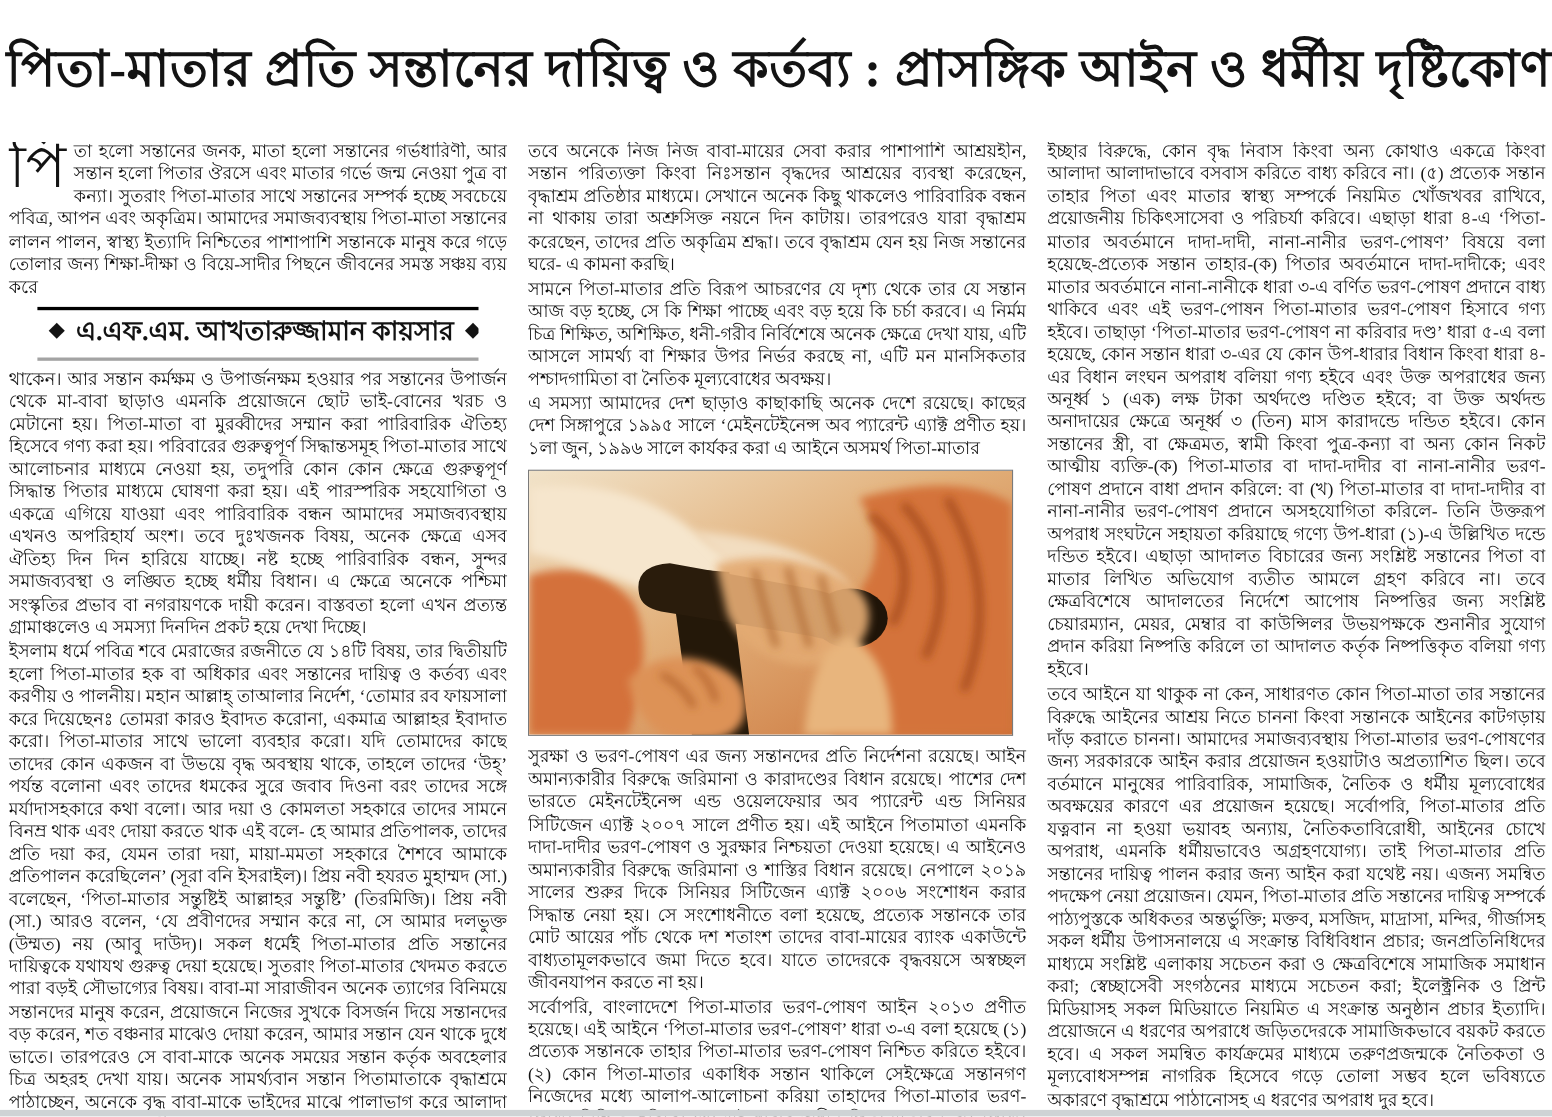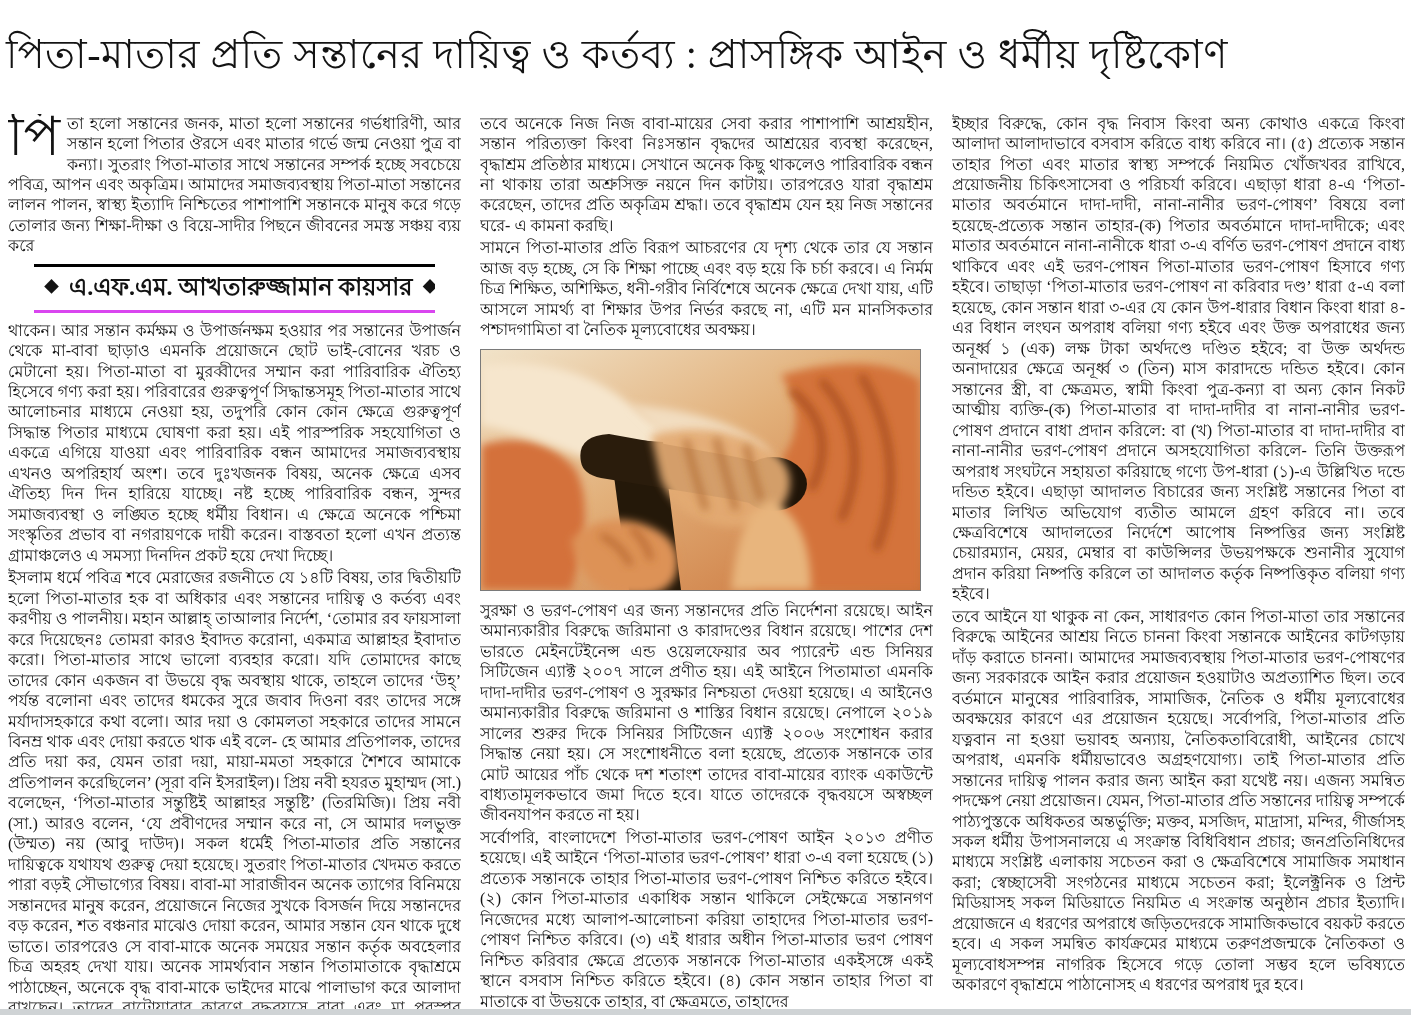--- a/index.html
+++ b/index.html
@@ -7,22 +7,22 @@
     position:relative;
     width:1411px; height:1015px;
     margin:0 auto;
     background:#ffffff;
     color:#131313;
     font-family:"Liberation Serif", serif;
     overflow:hidden;
   }
   .headline {
     text-align:left;
-    font-weight:normal;
-    font-size:40px;
+    font-weight:bold;
+    font-size:46px;
     line-height:1.2;
     padding:4px 6px 0;
     white-space:nowrap;
     overflow:hidden;
     letter-spacing:0.5px;
   }
   .cols {
     display:flex;
     gap:19px;
     padding:8px 8px 0;
@@ -40,21 +40,21 @@
   .dropcap {
     float:left;
     font-size:54px;
     line-height:40px;
     padding:3px 7px 0 0;
   }
   .byline-box {
     margin:7px 26px 8px;
     padding:5px 0 7px;
     border-top:3px solid #000;
-    border-bottom:3px solid #d946ef;
+    border-bottom:3px solid #a3a3a3;
     text-align:center;
     font-weight:bold;
     font-size:24px;
     white-space:nowrap;
     overflow:hidden;
   }
   .byline-box .decor { font-size:19px; vertical-align:2px; padding:0 10px; }
   .photo-frame {
     width:439px; height:240px;
     border:1px solid #7a7a7a;
@@ -81,20 +81,21 @@
       <div class="byline-box">
         <span class="decor">◆</span><span>এ.এফ.এম. আখতারুজ্জামান কায়সার</span><span class="decor">◆</span>
       </div>
       <p>থাকেন। আর সন্তান কর্মক্ষম ও উপার্জনক্ষম হওয়ার পর সন্তানের উপার্জন থেকে মা-বাবা ছাড়াও এমনকি প্রয়োজনে ছোট ভাই-বোনের খরচ ও মেটানো হয়। পিতা-মাতা বা মুরব্বীদের সম্মান করা পারিবারিক ঐতিহ্য হিসেবে গণ্য করা হয়। পরিবারের গুরুত্বপূর্ণ সিদ্ধান্তসমূহ পিতা-মাতার সাথে আলোচনার মাধ্যমে নেওয়া হয়, তদুপরি কোন কোন ক্ষেত্রে গুরুত্বপূর্ণ সিদ্ধান্ত পিতার মাধ্যমে ঘোষণা করা হয়। এই পারস্পরিক সহযোগিতা ও একত্রে এগিয়ে যাওয়া এবং পারিবারিক বন্ধন আমাদের সমাজব্যবস্থায় এখনও অপরিহার্য অংশ। তবে দুঃখজনক বিষয়, অনেক ক্ষেত্রে এসব ঐতিহ্য দিন দিন হারিয়ে যাচ্ছে। নষ্ট হচ্ছে পারিবারিক বন্ধন, সুন্দর সমাজব্যবস্থা ও লঙ্ঘিত হচ্ছে ধর্মীয় বিধান। এ ক্ষেত্রে অনেকে পশ্চিমা সংস্কৃতির প্রভাব বা নগরায়ণকে দায়ী করেন। বাস্তবতা হলো এখন প্রত্যন্ত গ্রামাঞ্চলেও এ সমস্যা দিনদিন প্রকট হয়ে দেখা দিচ্ছে।</p>
       <p>ইসলাম ধর্মে পবিত্র শবে মেরাজের রজনীতে যে ১৪টি বিষয়, তার দ্বিতীয়টি হলো পিতা-মাতার হক বা অধিকার এবং সন্তানের দায়িত্ব ও কর্তব্য এবং করণীয় ও পালনীয়। মহান আল্লাহ্ তাআলার নির্দেশ, ‘তোমার রব ফায়সালা করে দিয়েছেনঃ তোমরা কারও ইবাদত করোনা, একমাত্র আল্লাহর ইবাদাত করো। পিতা-মাতার সাথে ভালো ব্যবহার করো। যদি তোমাদের কাছে তাদের কোন একজন বা উভয়ে বৃদ্ধ অবস্থায় থাকে, তাহলে তাদের ‘উহ্’ পর্যন্ত বলোনা এবং তাদের ধমকের সুরে জবাব দিওনা বরং তাদের সঙ্গে মর্যাদাসহকারে কথা বলো। আর দয়া ও কোমলতা সহকারে তাদের সামনে বিনম্র থাক এবং দোয়া করতে থাক এই বলে- হে আমার প্রতিপালক, তাদের প্রতি দয়া কর, যেমন তারা দয়া, মায়া-মমতা সহকারে শৈশবে আমাকে প্রতিপালন করেছিলেন’ (সূরা বনি ইসরাইল)। প্রিয় নবী হযরত মুহাম্মদ (সা.) বলেছেন, ‘পিতা-মাতার সন্তুষ্টিই আল্লাহর সন্তুষ্টি’ (তিরমিজি)। প্রিয় নবী (সা.) আরও বলেন, ‘যে প্রবীণদের সম্মান করে না, সে আমার দলভুক্ত (উম্মত) নয় (আবু দাউদ)। সকল ধর্মেই পিতা-মাতার প্রতি সন্তানের দায়িত্বকে যথাযথ গুরুত্ব দেয়া হয়েছে। সুতরাং পিতা-মাতার খেদমত করতে পারা বড়ই সৌভাগ্যের বিষয়। বাবা-মা সারাজীবন অনেক ত্যাগের বিনিময়ে সন্তানদের মানুষ করেন, প্রয়োজনে নিজের সুখকে বিসর্জন দিয়ে সন্তানদের বড় করেন, শত বঞ্চনার মাঝেও দোয়া করেন, আমার সন্তান যেন থাকে দুধে ভাতে। তারপরেও সে বাবা-মাকে অনেক সময়ের সন্তান কর্তৃক অবহেলার চিত্র অহরহ দেখা যায়। অনেক সামর্থ্যবান সন্তান পিতামাতাকে বৃদ্ধাশ্রমে পাঠাচ্ছেন, অনেকে বৃদ্ধ বাবা-মাকে ভাইদের মাঝে পালাভাগ করে আলাদা রাখছেন। তাদের বাটোয়ারার কারণে বৃদ্ধবয়সে বাবা এবং মা পরস্পর আলাদা থাকতে বাধ্য হচ্ছে। এমনকি আনেকে বাবা-মায়ের ভরণ-পোষণ বা খরচ দেয়া অথবা খোঁজ রাখার ও প্রয়োজন মনে করেননা। কুলাঙ্গার এ সন্তানরা বুঝতে পারছেন না, নিজের সন্তানদের</p>
     </div>
 
     <div class="col">
       <p>তবে অনেকে নিজ নিজ বাবা-মায়ের সেবা করার পাশাপাশি আশ্রয়হীন, সন্তান পরিত্যক্তা কিংবা নিঃসন্তান বৃদ্ধদের আশ্রয়ের ব্যবস্থা করেছেন, বৃদ্ধাশ্রম প্রতিষ্ঠার মাধ্যমে। সেখানে অনেক কিছু থাকলেও পারিবারিক বন্ধন না থাকায় তারা অশ্রুসিক্ত নয়নে দিন কাটায়। তারপরেও যারা বৃদ্ধাশ্রম করেছেন, তাদের প্রতি অকৃত্রিম শ্রদ্ধা। তবে বৃদ্ধাশ্রম যেন হয় নিজ সন্তানের ঘরে- এ কামনা করছি।</p>
       <p>সামনে পিতা-মাতার প্রতি বিরূপ আচরণের যে দৃশ্য থেকে তার যে সন্তান আজ বড় হচ্ছে, সে কি শিক্ষা পাচ্ছে এবং বড় হয়ে কি চর্চা করবে। এ নির্মম চিত্র শিক্ষিত, অশিক্ষিত, ধনী-গরীব নির্বিশেষে অনেক ক্ষেত্রে দেখা যায়, এটি আসলে সামর্থ্য বা শিক্ষার উপর নির্ভর করছে না, এটি মন মানসিকতার পশ্চাদগামিতা বা নৈতিক মূল্যবোধের অবক্ষয়।</p>
+      <p>এ সমস্যা আমাদের দেশ ছাড়াও কাছাকাছি অনেক দেশে রয়েছে। কাছের দেশ সিঙ্গাপুরে ১৯৯৫ সালে ‘মেইনটেইনেন্স অব প্যারেন্ট এ্যাক্ট প্রণীত হয়। ১লা জুন, ১৯৯৬ সালে কার্যকর করা এ আইনে অসমর্থ পিতা-মাতার</p>
 
       <div class="photo-frame">
         <svg viewBox="0 0 439 240" width="439" height="240" preserveAspectRatio="none" aria-hidden="true">
           <defs>
             <linearGradient id="bgGrad" x1="0" y1="0" x2="1" y2="1">
               <stop offset="0" stop-color="#f1e3c9"></stop>
               <stop offset="0.45" stop-color="#e2b07a"></stop>
               <stop offset="1" stop-color="#c96f35"></stop>
             </linearGradient>
             <filter id="soft" x="-20%" y="-20%" width="140%" height="140%">

